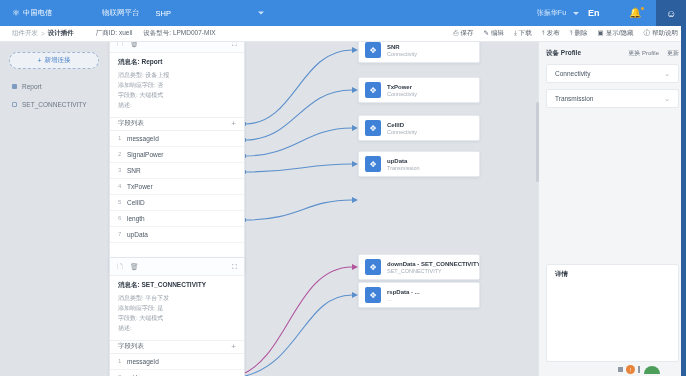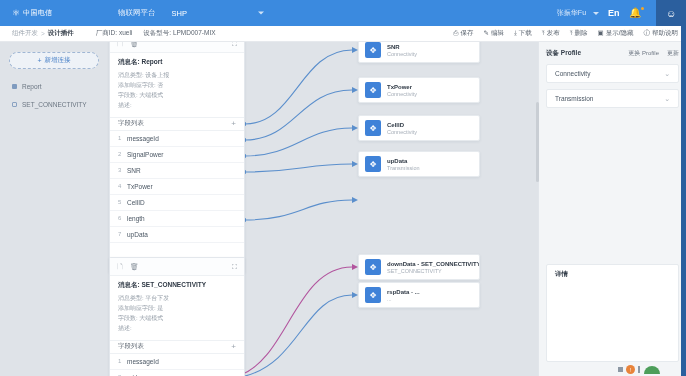--- a/index.html
+++ b/index.html
@@ -12,36 +12,36 @@
   #app { position: relative; width: 686px; height: 376px; }
 
   
   .topbar {
     height: 26px; background: #3b8adf; display: flex; align-items: center;
     position: relative; z-index: 40;
   }
   .logo { display: flex; align-items: center; gap: 3px; padding-left: 12px; width: 90px; }
   .logo-mark { color: #fff; font-size: 9px; line-height: 1; }
   .logo-text { color: #fff; font-size: 7px; letter-spacing: .3px; white-space: nowrap; }
-  .topnav { display: flex; align-items: center; gap: 16px; margin-left: 28px; }
+  .topnav { display: flex; align-items: center; gap: 16px; margin-left: 12px; }
   .topnav-item { color: #eaf2fc; font-size: 7.5px; white-space: nowrap; cursor: pointer; }
   .topnav-item.active { color: #fff; }
   .top-caret {
     position: absolute; left: 258px; top: 50%; transform: translateY(-50%);
     width: 0; height: 0; border-left: 3px solid transparent; border-right: 3px solid transparent;
     border-top: 3px solid #cfe2f7;
   }
   .top-right { margin-left: auto; display: flex; align-items: center; height: 100%; }
   .tr-user { color: #dceafb; font-size: 7px; white-space: nowrap; }
   .tr-caret {
     width: 0; height: 0; margin: 0 9px 0 7px;
     border-left: 3px solid transparent; border-right: 3px solid transparent;
     border-top: 3px solid #cfe2f7;
   }
-  .tr-lang { color: #fff; font-size: 9px; margin-right: 10px; font-weight: 600; }
+  .tr-lang { color: #fff; font-size: 9px; margin-right: 30px; font-weight: 600; }
   .bell { position: relative; margin-right: 14px; color: #fff; font-size: 10px; line-height: 1; }
   .bell-dot {
     position: absolute; top: -1px; right: -2px; width: 3px; height: 3px;
     border-radius: 50%; background: #f5a623;
   }
   .avatar-btn {
     width: 30px; height: 26px; background: #2b5f9e; display: flex;
     align-items: center; justify-content: center; color: #fff; font-size: 10px;
   }
 

